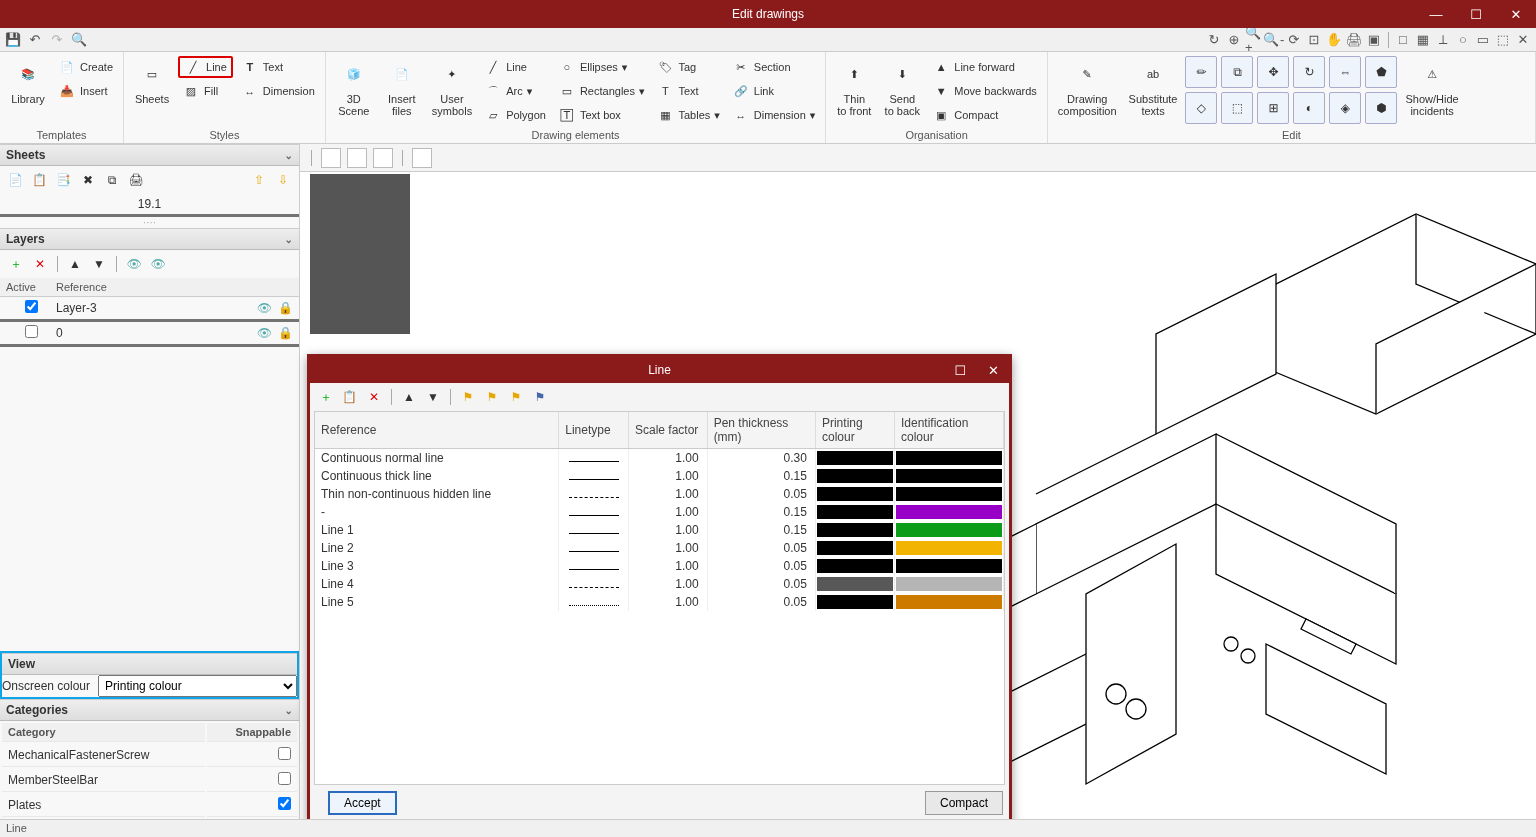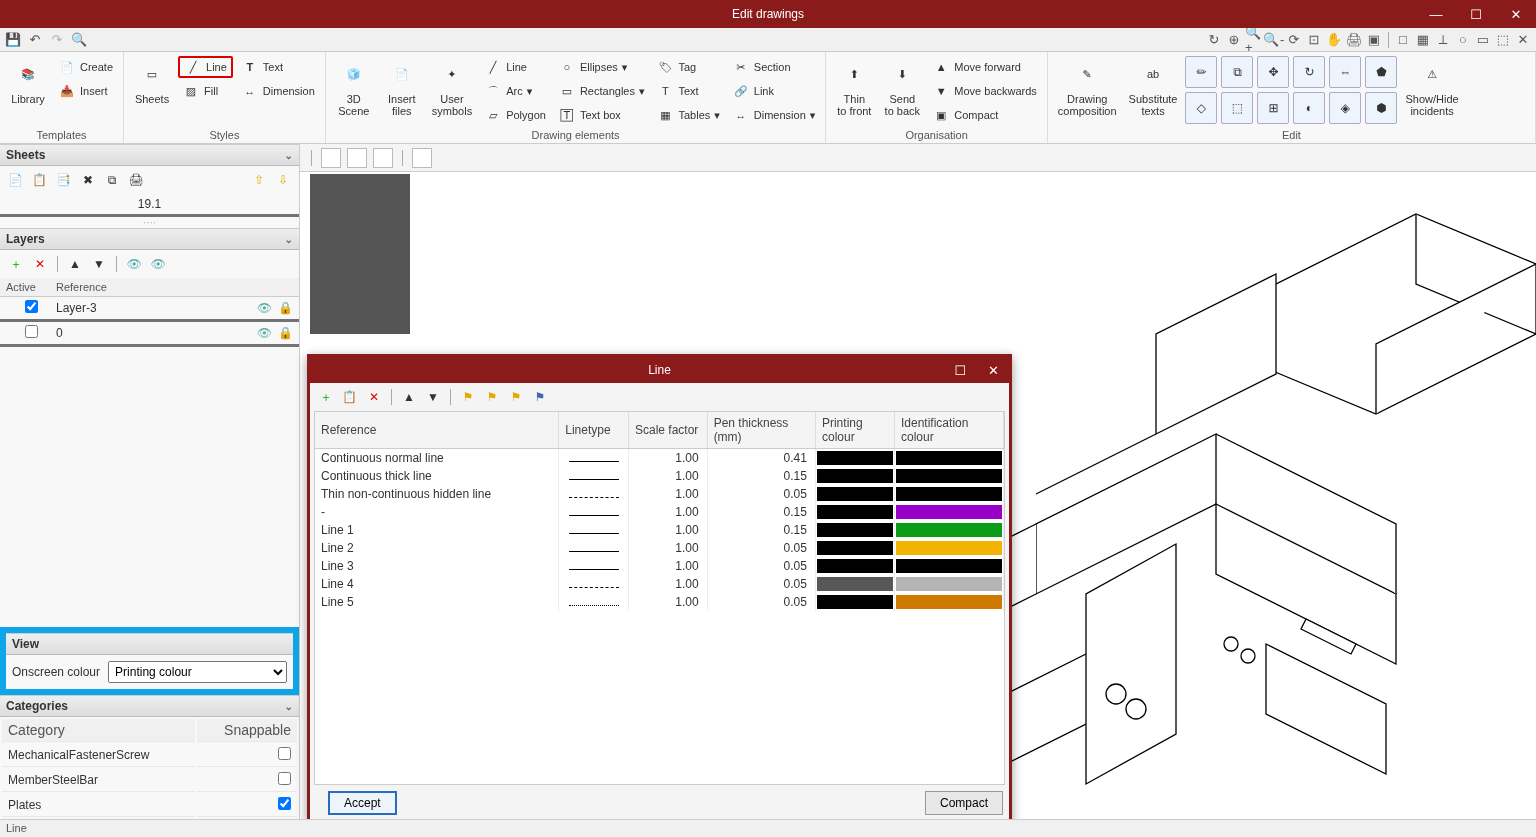--- a/index.html
+++ b/index.html
@@ -180,45 +180,44 @@
   font-size: 12px;
   border-bottom: 3px solid #737373;
 }
 .panel-col-head {
   background: #f0f0f0;
   border-bottom: 1px solid #ccc;
   font-size: 11px;
   color: #555;
 }
 .view-section {
-  border: 6px solid #0ea5e9;
+  border: 2px solid #0ea5e9;
   margin: 0;
 }
 .view-body {
-  padding: 6px;
   display: flex;
   gap: 8px;
   align-items: center;
   font-size: 12px;
 }
 .view-body select {
   flex: 1;
   font-size: 12px;
   padding: 2px;
 }
 .cat-table {
   width: 100%;
   font-size: 12px;
 }
 .cat-table th, .cat-table td {
   text-align: left;
   padding: 3px 6px;
   border-bottom: 1px solid #e8e8e8;
 }
-.cat-table th { background: #f0f0f0; font-weight: normal; color: #555; font-size: 14px; }
+.cat-table th { background: #f0f0f0; font-weight: bold; color: #555; font-size: 11px; }
 
 
 .canvas {
   flex: 1;
   background: #fff;
   position: relative;
 }
 .canvas-top-tools {
   position: absolute;
   top: 0; left: 0; right: 0;
@@ -512,21 +511,21 @@
 to front</span>
         </div>
       <div class="ribbon-big-btn">
           <div class="ico">⬇</div>
           <span style="white-space:pre">Send
 to back</span>
         </div>
       <div class="ribbon-col">
         <div class="ribbon-small-row">
             <div class="ico">▲</div>
-            <span>Move forward</span>
+            <span>Line forward</span>
           </div>
         <div class="ribbon-small-row">
             <div class="ico">▼</div>
             <span>Move backwards</span>
           </div>
         <div class="ribbon-small-row">
             <div class="ico">▣</div>
             <span>Compact</span>
           </div>
       </div>
@@ -735,21 +734,21 @@
               <th style="width: 110px;">Pen thickness (mm)</th>
               <th style="width: 80px;">Printing colour</th>
               <th style="width: 110px;">Identification colour</th>
             </tr>
           </thead>
         <tbody id="modal-body">
             <tr>
     <td>Continuous normal line</td>
     <td class="linetype-cell"><span class="linetype-solid"></span></td>
     <td class="num-cell">1.00</td>
-    <td class="num-cell">0.41</td>
+    <td class="num-cell">0.30</td>
     <td style="padding:1px">
                 <span class="color-swatch" style="background:#000000"></span>
               </td>
     <td style="padding:1px">
                 <span class="color-swatch" style="background:#000000"></span>
               </td>
             </tr>
             <tr>
     <td>Continuous thick line</td>
     <td class="linetype-cell"><span class="linetype-solid"></span></td>

